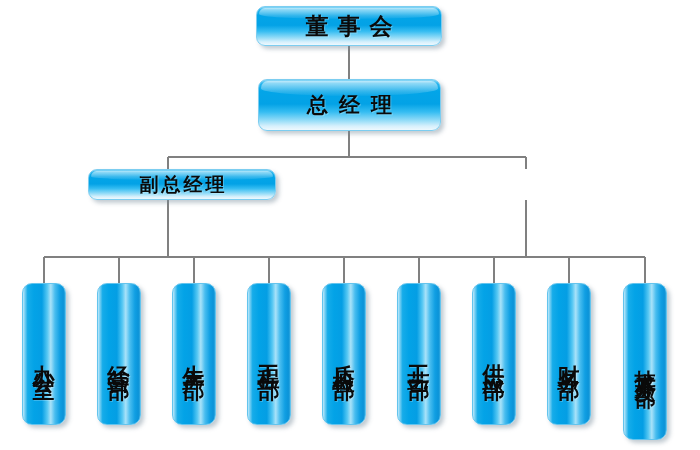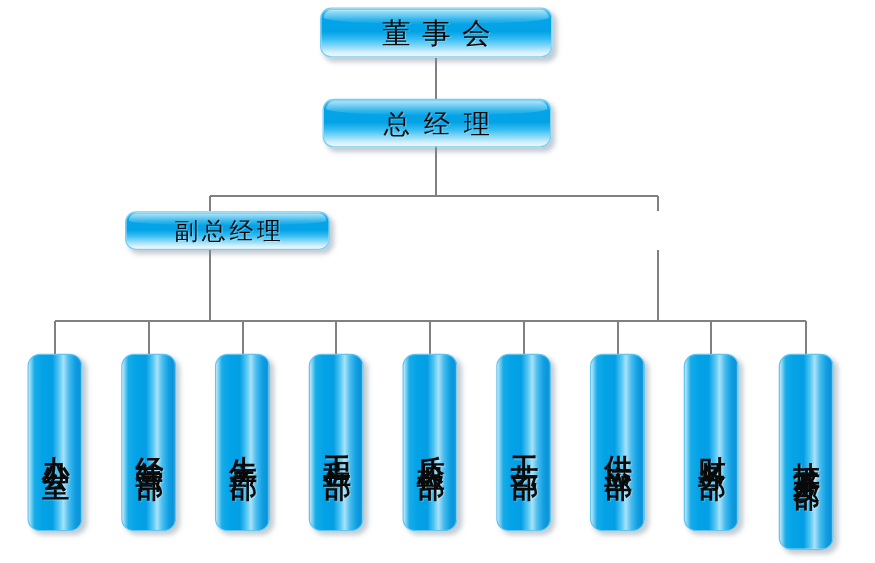--- a/index.html
+++ b/index.html
@@ -55,32 +55,32 @@
     left: 2px; right: 2px; top: 1px;
     height: 30%;
     border-radius: 7px 7px 50% 50%;
     background: linear-gradient(to bottom, rgba(255,255,255,0.55), rgba(255,255,255,0.03));
     pointer-events: none;
   }
   .hbox .label {
     position: relative;
     z-index: 2;
     color: #0a0a0a;
-    font-weight: 400;
+    font-weight: 700;
     white-space: nowrap;
     text-shadow: 1px 1px 0 rgba(255,255,255,0.25);
   }
 
   #box-board       { left: 256px; top: 6px;   width: 186px; height: 40px; }
   #box-board .label      { font-size: 23px; letter-spacing: 9px; text-indent: 9px; }
 
-  #box-gm          { left: 258px; top: 79px;  width: 183px; height: 39px; }
+  #box-gm          { left: 258px; top: 79px;  width: 183px; height: 52px; }
   #box-gm .label         { font-size: 21px; letter-spacing: 11px; text-indent: 11px; }
 
-  #box-deputy-gm   { left: 100px;  top: 169px; width: 164px; height: 31px; }
+  #box-deputy-gm   { left: 88px;  top: 169px; width: 188px; height: 31px; }
   #box-deputy-gm .label  { font-size: 19px; letter-spacing: 3px; text-indent: 3px; }
 
   #box-chief-eng   { left: 443px; top: 169px; width: 166px; height: 31px; }
   #box-chief-eng .label  { font-size: 19px; letter-spacing: 5px; text-indent: 5px; }
 
   
   .vbox {
     position: absolute;
     box-sizing: border-box;
     top: 283px;

